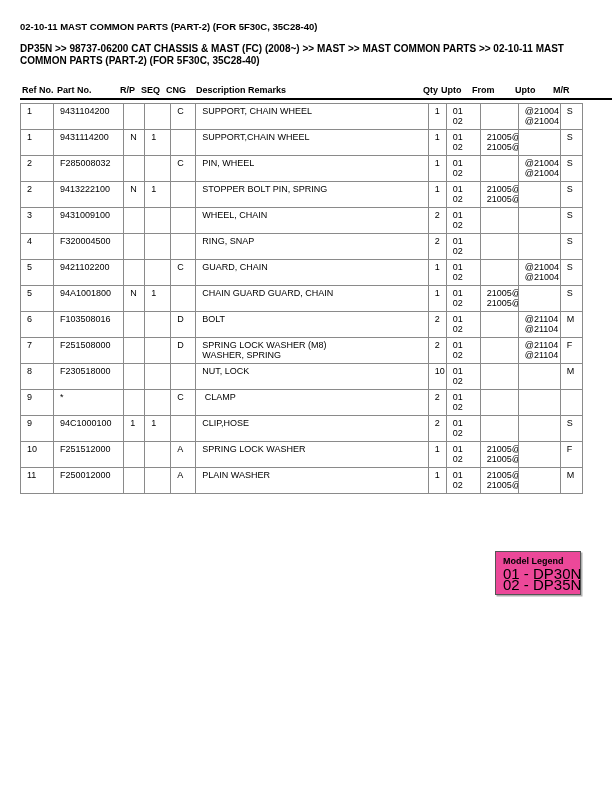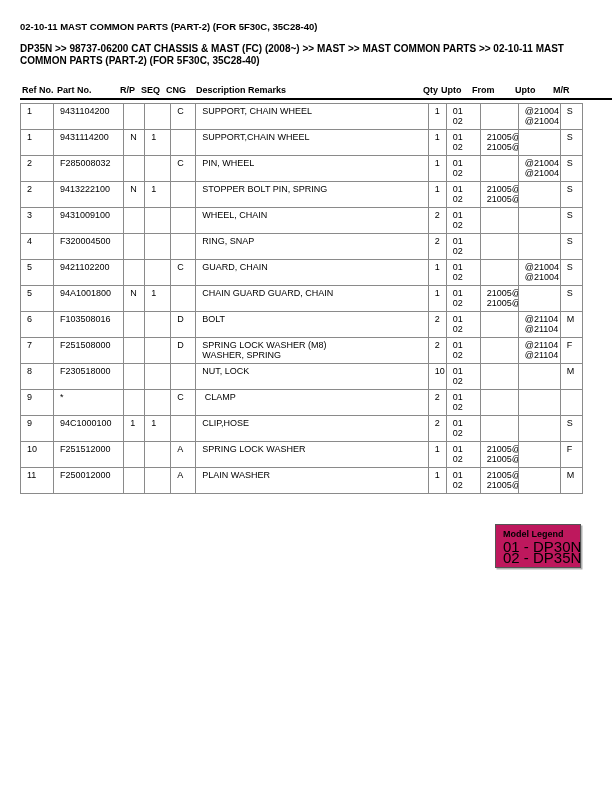--- a/index.html
+++ b/index.html
@@ -33,22 +33,22 @@
   table.parts td{
     border:1px solid #8a8a8a;
     font-size:9px;line-height:10.5px;
     vertical-align:top;
     padding:2px 2px 0 6px;
     white-space:pre-wrap;
     overflow:hidden;
   }
   table.parts tr{height:26px;}
   .legend-box{
-    position:absolute;left:495px;top:524px;width:77px;
-    border:1px solid #555;background:#be185d;
+    position:absolute;left:495px;top:551px;width:77px;
+    border:1px solid #555;background:#ec4899;
     box-shadow:1.5px 1.5px 0 0 #b0b0b0;
     padding:4px 0 4px 7px;
   }
   .legend-title{font-size:9px;font-weight:bold;margin-bottom:2px;white-space:nowrap;}
   .legend-item{font-size:15px;line-height:11px;white-space:nowrap;}
 </style>
 </head>
 <body>
 
 <div class="doc-title">02-10-11 MAST COMMON PARTS (PART-2) (FOR 5F30C, 35C28-40)</div>

